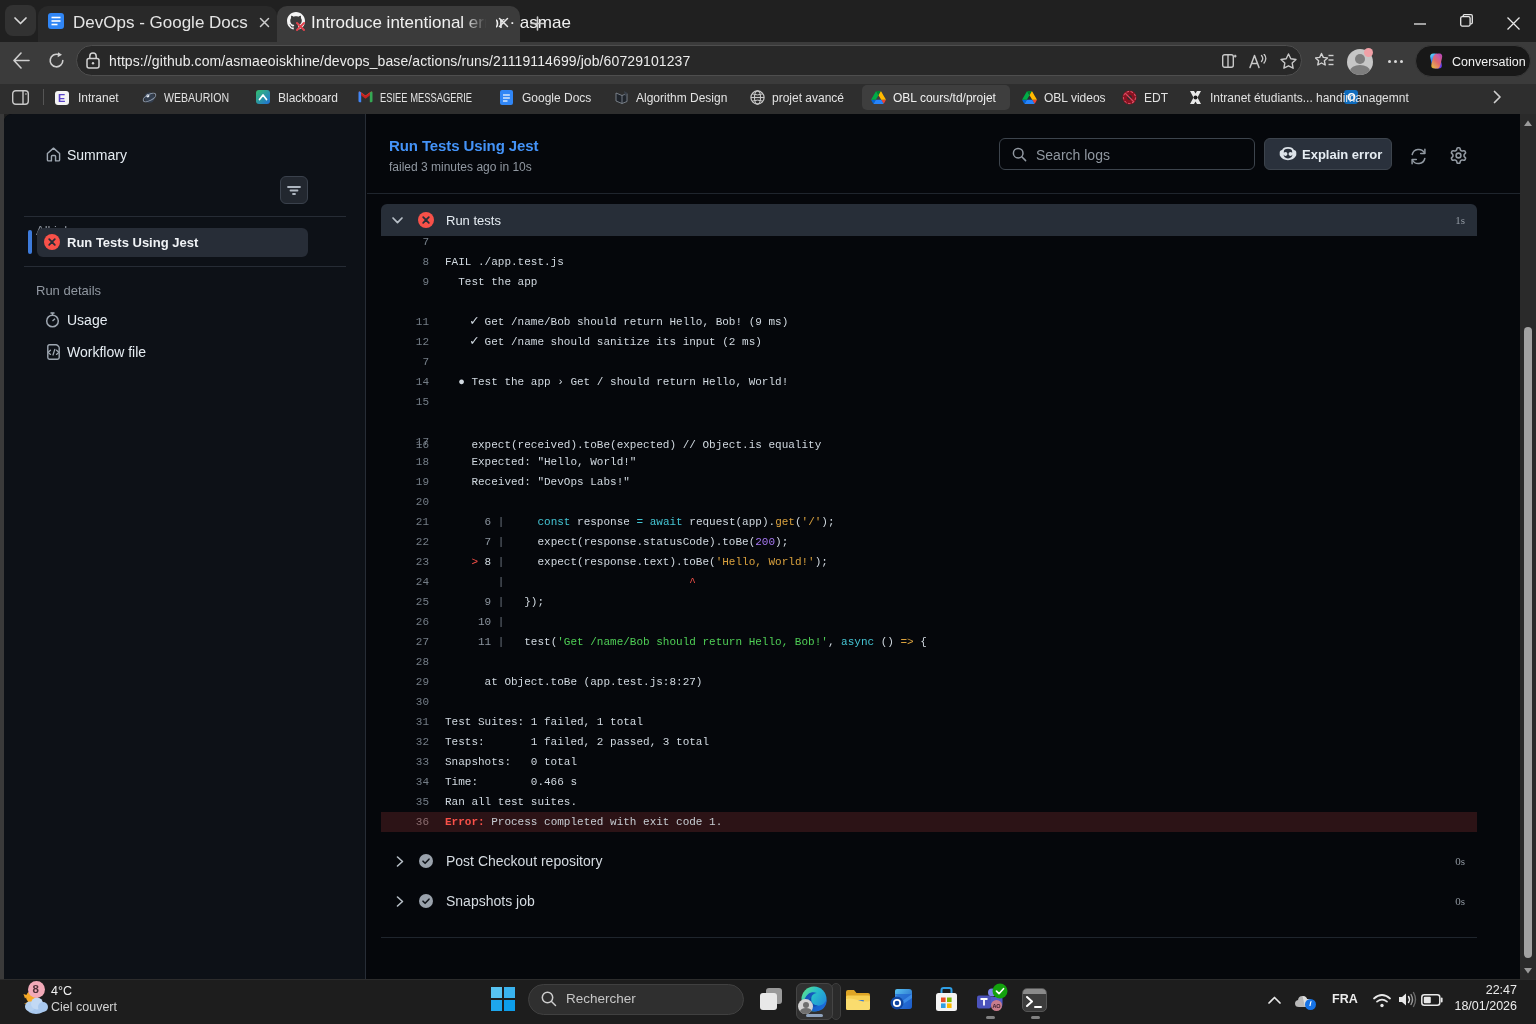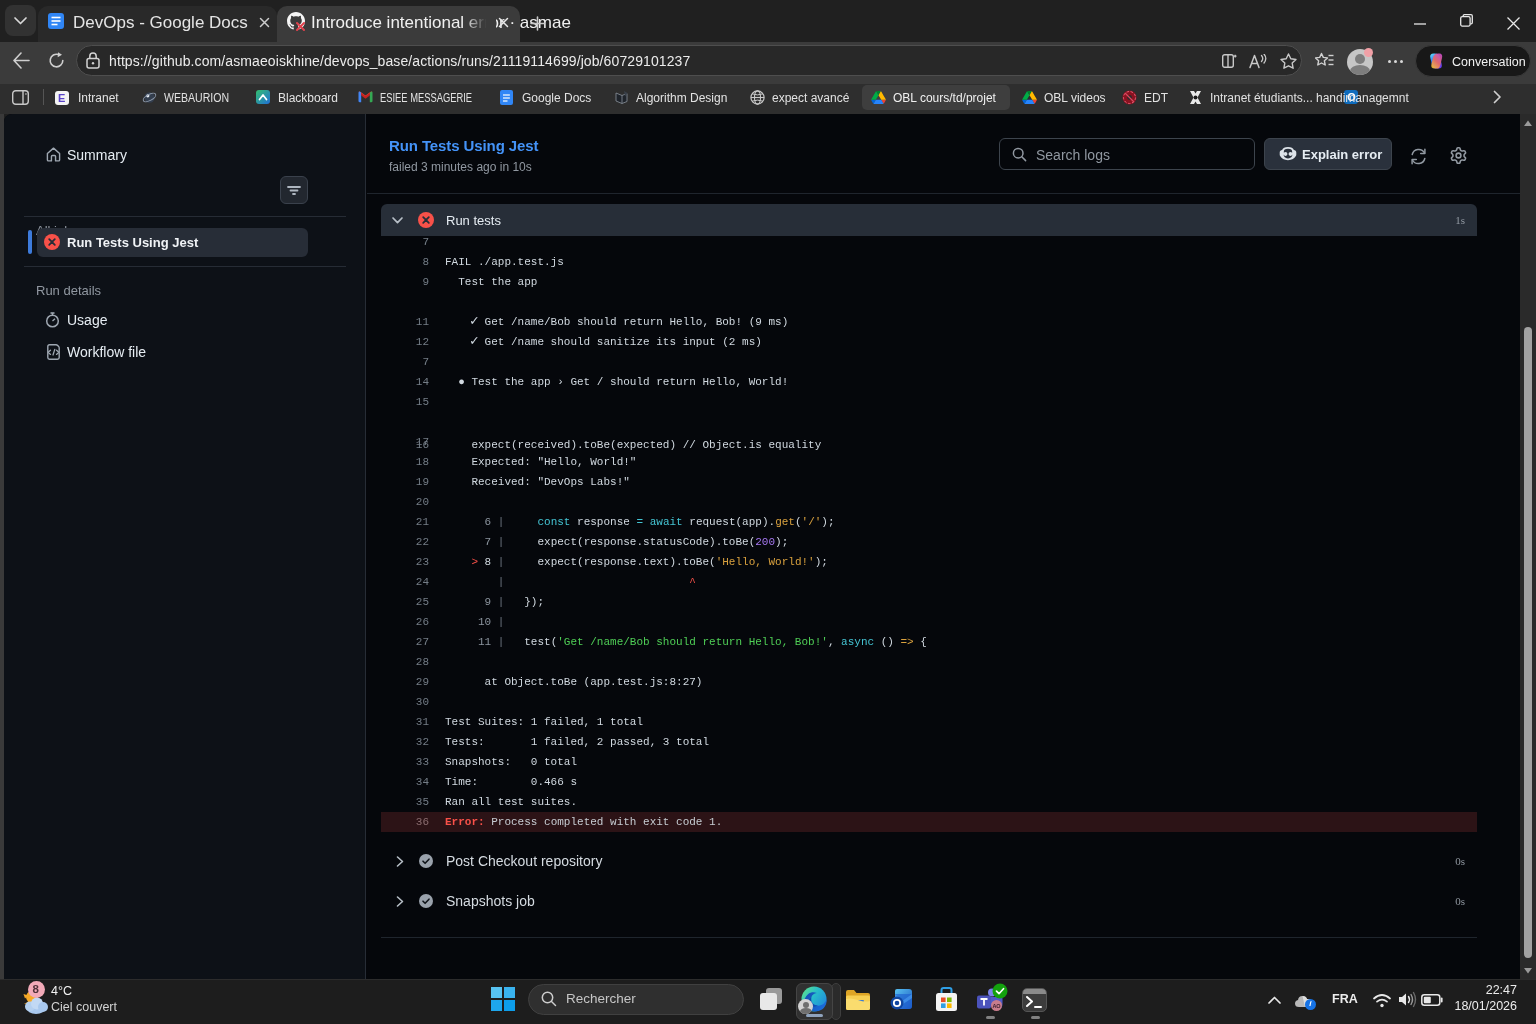--- a/index.html
+++ b/index.html
@@ -198,21 +198,21 @@
       <path d="M10 1 L13.5 3 L11 6.5" fill="#39404a"></path>
     </svg>
   <div class="bkitem bktxt" style="left:636px;">Algorithm Design</div>
 
   <svg class="abs" style="left:750px;top:90px;" width="15" height="15" viewBox="0 0 15 15">
       <circle cx="7.5" cy="7.5" r="6.6" stroke="#c9c9c9" stroke-width="1.2" fill="none"></circle>
       <ellipse cx="7.5" cy="7.5" rx="3" ry="6.6" stroke="#c9c9c9" stroke-width="1.1" fill="none"></ellipse>
       <line x1="1" y1="7.5" x2="14" y2="7.5" stroke="#c9c9c9" stroke-width="1.1"></line>
       <path d="M2 3.8 Q7.5 6 13 3.8 M2 11.2 Q7.5 9 13 11.2" stroke="#c9c9c9" stroke-width="1" fill="none"></path>
     </svg>
-  <div class="bkitem bktxt" style="left:772px;">expect avancé</div>
+  <div class="bkitem bktxt" style="left:772px;">projet avancé</div>
 
   <div class="abs" style="left:862px;top:85px;width:148px;height:25px;border-radius:5px;background:#3e3e3e;"></div>
   <svg class="abs" style="left:871px;top:91px;" width="15" height="13" viewBox="0 0 87 78">
       <path fill="#0066da" d="M6.6 66.85 L10.45 73.5 C11.25 74.9 12.4 76 13.75 76.8 L27.5 53 L0 53 C0 54.55 0.4 56.1 1.2 57.5 Z"></path>
       <path fill="#00ac47" d="M43.65 25 L29.9 1.2 C28.55 2 27.4 3.1 26.6 4.5 L1.2 48.5 C0.41 49.88 0 51.43 0 53 L27.5 53 Z"></path>
       <path fill="#ea4335" d="M73.55 76.8 C74.9 76 76.05 74.9 76.85 73.5 L78.45 70.75 L86.1 57.5 C86.9 56.1 87.3 54.55 87.3 53 L59.79 53 L65.65 64.5 Z"></path>
       <path fill="#00832d" d="M43.65 25 L57.4 1.2 C56.05 0.4 54.5 0 52.9 0 L34.4 0 C32.8 0 31.25 0.45 29.9 1.2 Z"></path>
       <path fill="#2684fc" d="M59.8 53 L27.5 53 L13.75 76.8 C15.1 77.6 16.65 78 18.25 78 L69.05 78 C70.65 78 72.2 77.55 73.55 76.8 Z"></path>
       <path fill="#ffba00" d="M73.4 26.5 L60.7 4.5 C59.9 3.1 58.75 2 57.4 1.2 L43.65 25 L59.8 53 L87.25 53 C87.25 51.45 86.85 49.9 86.05 48.5 Z"></path>
     </svg>

